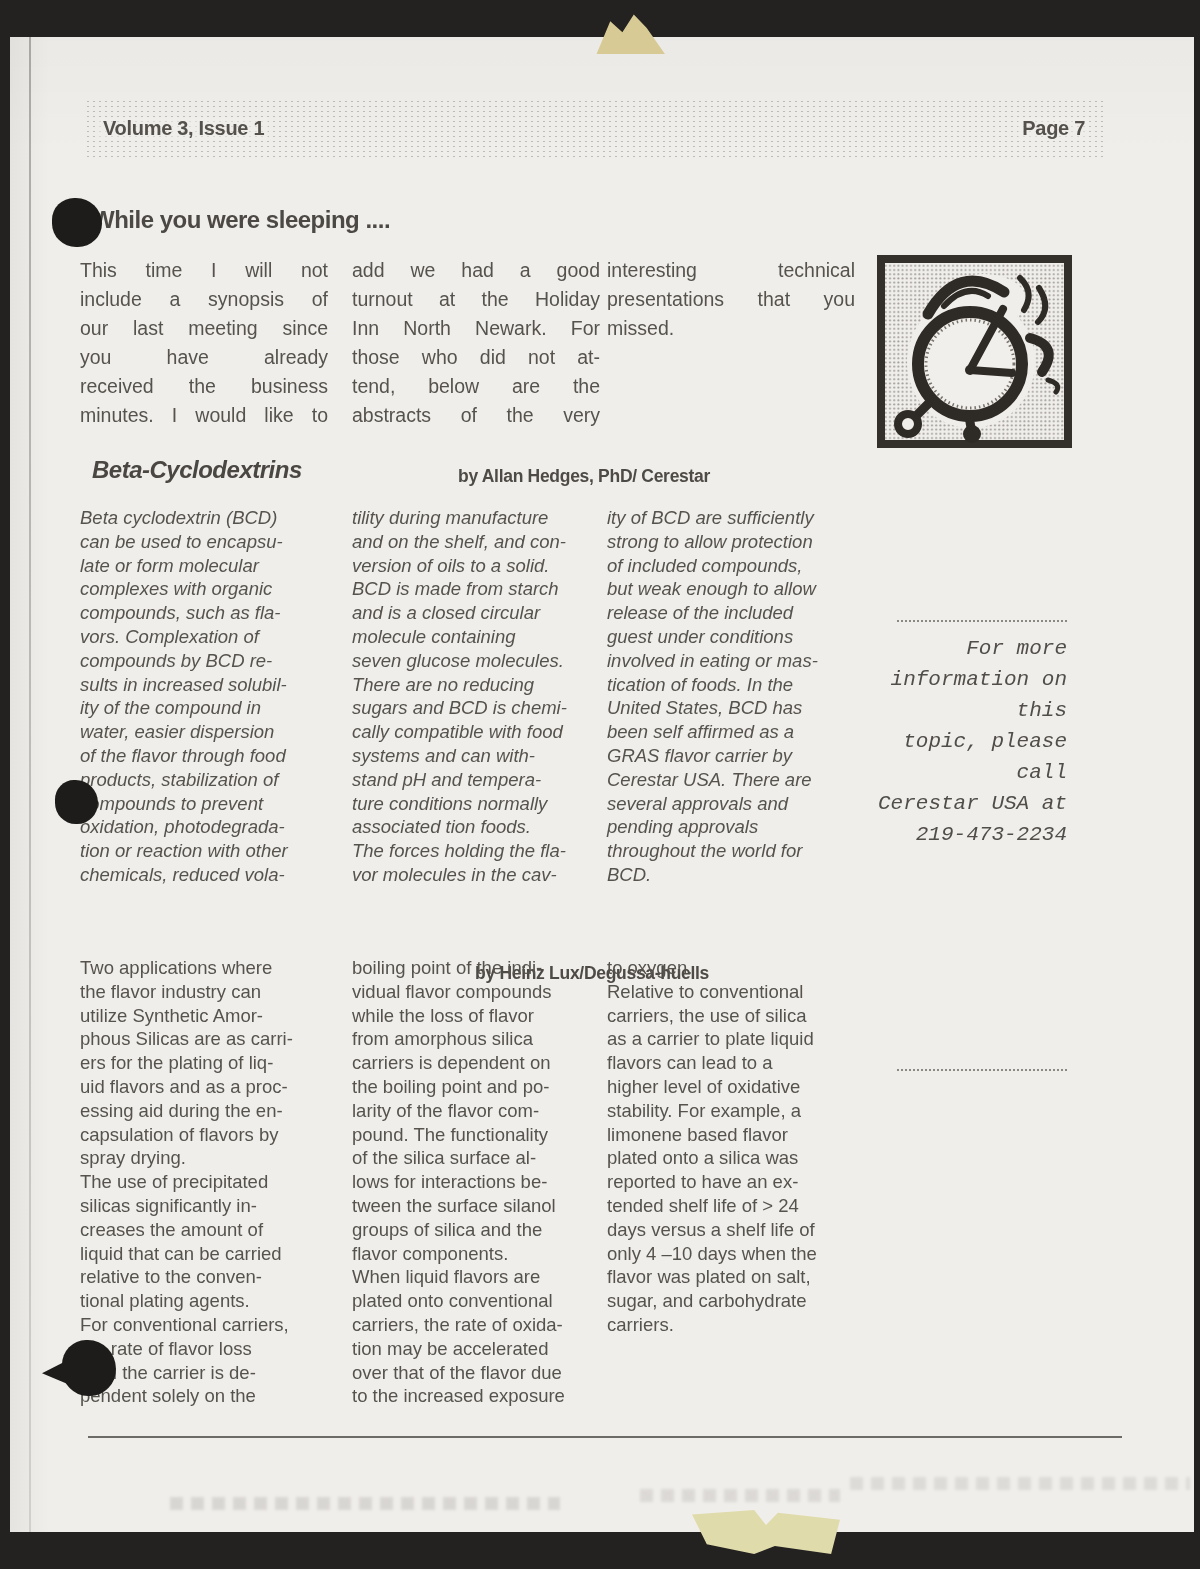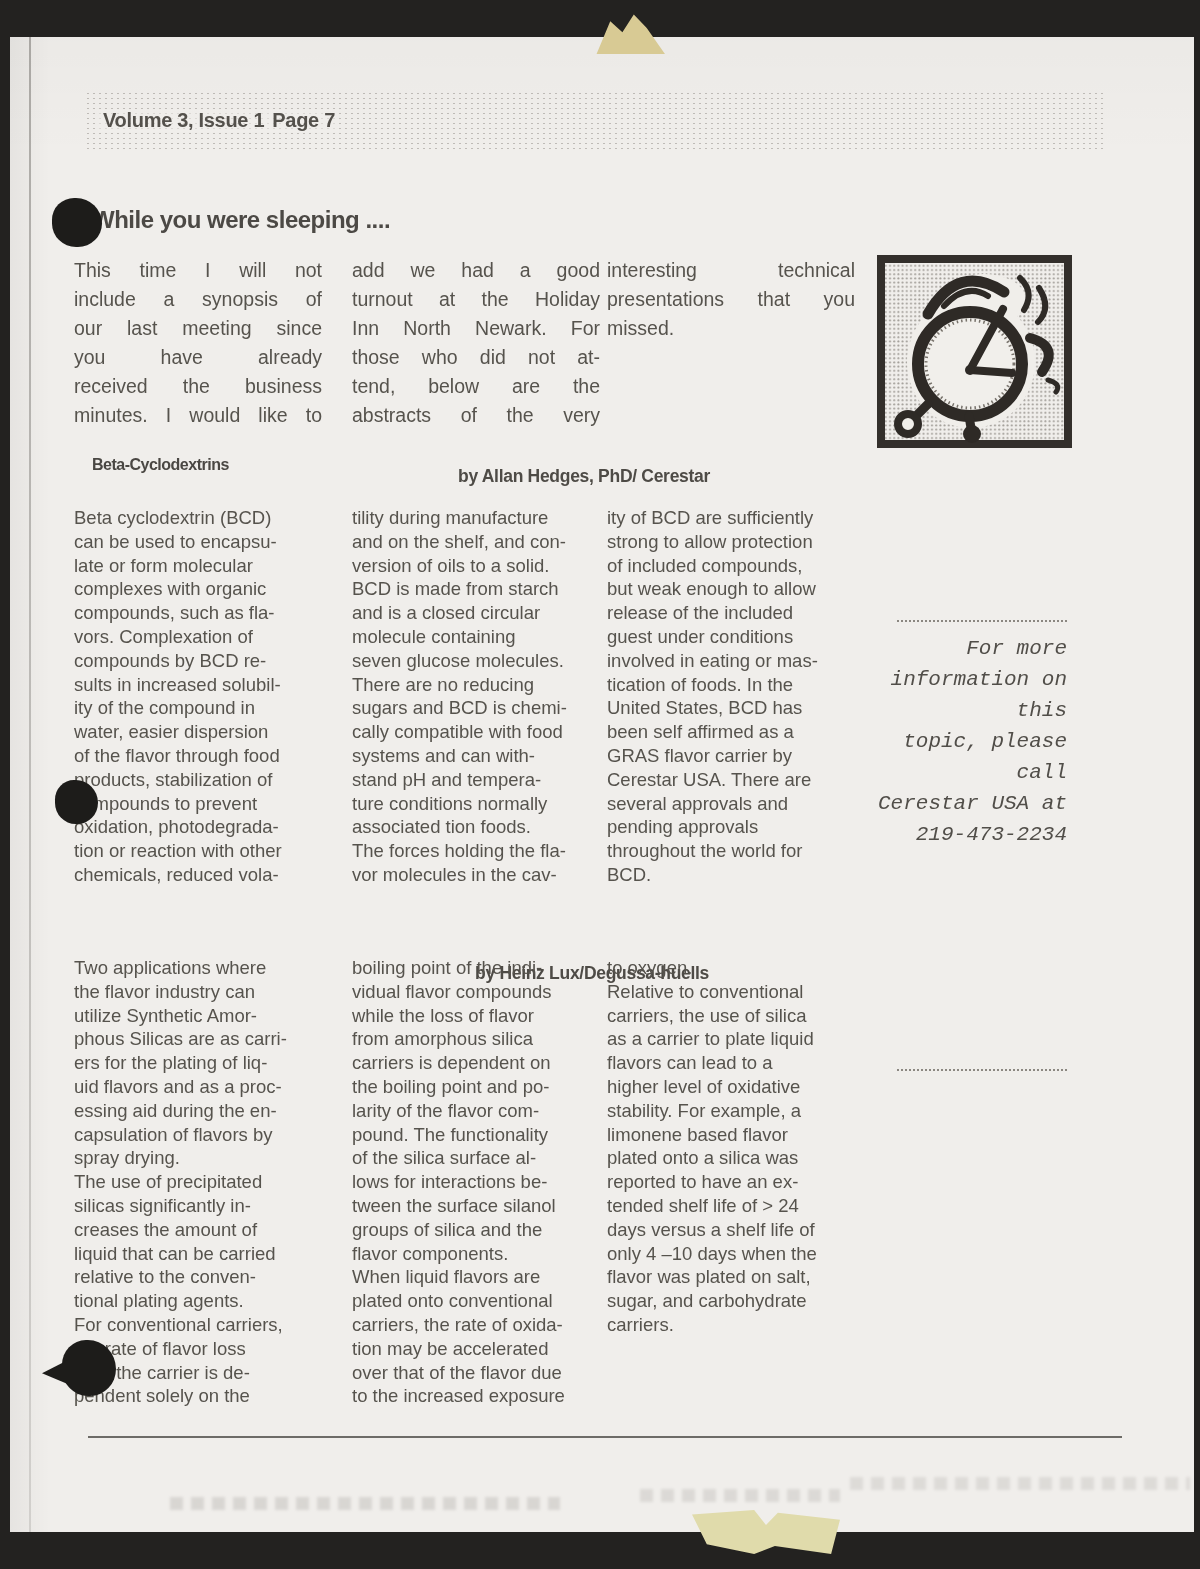--- a/index.html
+++ b/index.html
@@ -12,43 +12,43 @@
     position:absolute;left:10px;top:37px;width:1184px;height:1495px;
     background:#f0eeeb;
     background-image:linear-gradient(90deg,rgba(0,0,0,0.045),rgba(0,0,0,0) 40px),
                      linear-gradient(180deg,rgba(0,0,0,0.02),rgba(0,0,0,0) 120px);
   }
   .fold{
     position:absolute;left:19px;top:0;width:2px;height:100%;
     background:linear-gradient(180deg,rgba(95,92,87,0.45),rgba(95,92,87,0.18));
   }
   .hdr-band{
-    position:absolute;left:75px;top:54px;width:1018px;height:58px;
+    position:absolute;left:75px;top:62px;width:1018px;height:58px;
     background-image:radial-gradient(rgba(150,146,140,0.55) 0.9px,transparent 1px);
     background-size:6px 5px;
-    display:flex;align-items:center;
+    display:flex;align-items:center;justify-content:space-between;
     padding:0 14px;box-sizing:border-box;
   }
   .hdr-text{
     font-weight:bold;font-size:20px;color:#54514c;letter-spacing:-0.3px;
     background:rgba(240,238,235,0.55);padding:0 4px;
   }
   .lead-title{
     position:absolute;left:82px;top:169px;
     font-weight:bold;font-size:24px;color:#4c4945;letter-spacing:-0.5px;
   }
   .col{position:absolute;color:#56534d;}
   .lead-col{top:219px;width:248px;font-size:19.5px;line-height:29px;}
   .justify .tl{text-align:justify;text-align-last:justify;}
-  .c1{left:64px;} .c2{left:342px;} .c3{left:597px;}
+  .c1{left:70px;} .c2{left:342px;} .c3{left:597px;}
   .body-col{width:252px;font-size:18.5px;line-height:23.8px;}
-  .beta-col{top:469px;}
+  .beta-col{top:469px;font-style:italic;}
   .sil-col{top:919px;}
   .sec-title{
-    position:absolute;font-weight:bold;font-size:16px;color:#4a4743;letter-spacing:-0.5px;
+    position:absolute;font-weight:bold;font-size:24px;color:#4a4743;letter-spacing:-0.5px;font-style:italic;
   }
   .byline{
     position:absolute;font-weight:bold;font-size:17.5px;color:#4e4b46;letter-spacing:-0.3px;
   }
   .dotted-divider{
     position:absolute;width:170px;border-top:2px dotted #8b8781;height:0;
   }
   .callout{
     position:absolute;width:190px;text-align:right;
     font-family:Liberation Mono, monospace;font-style:italic;

